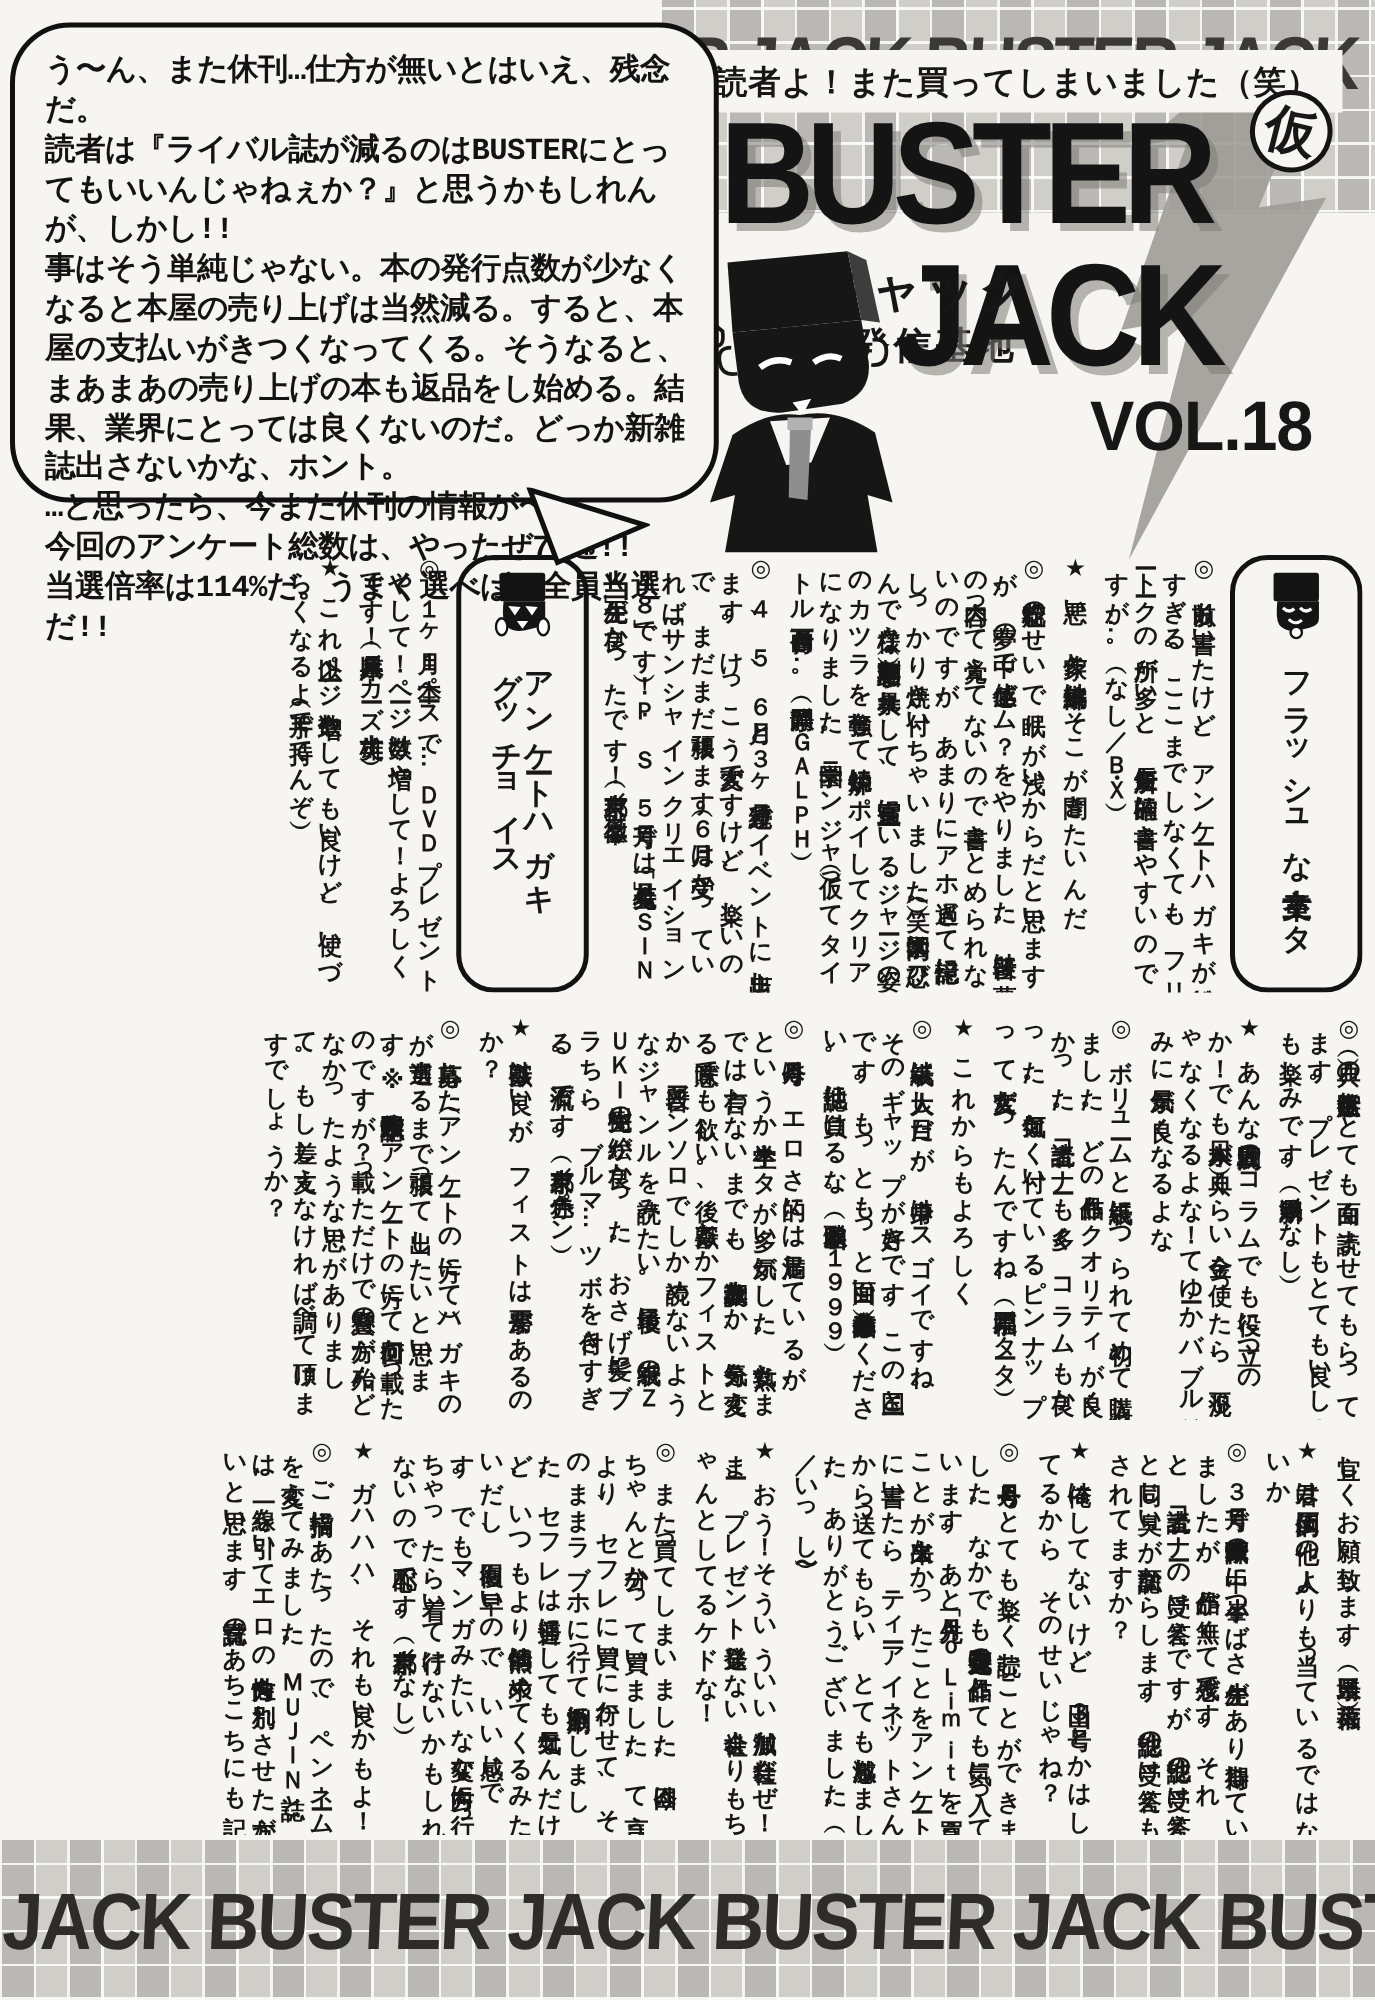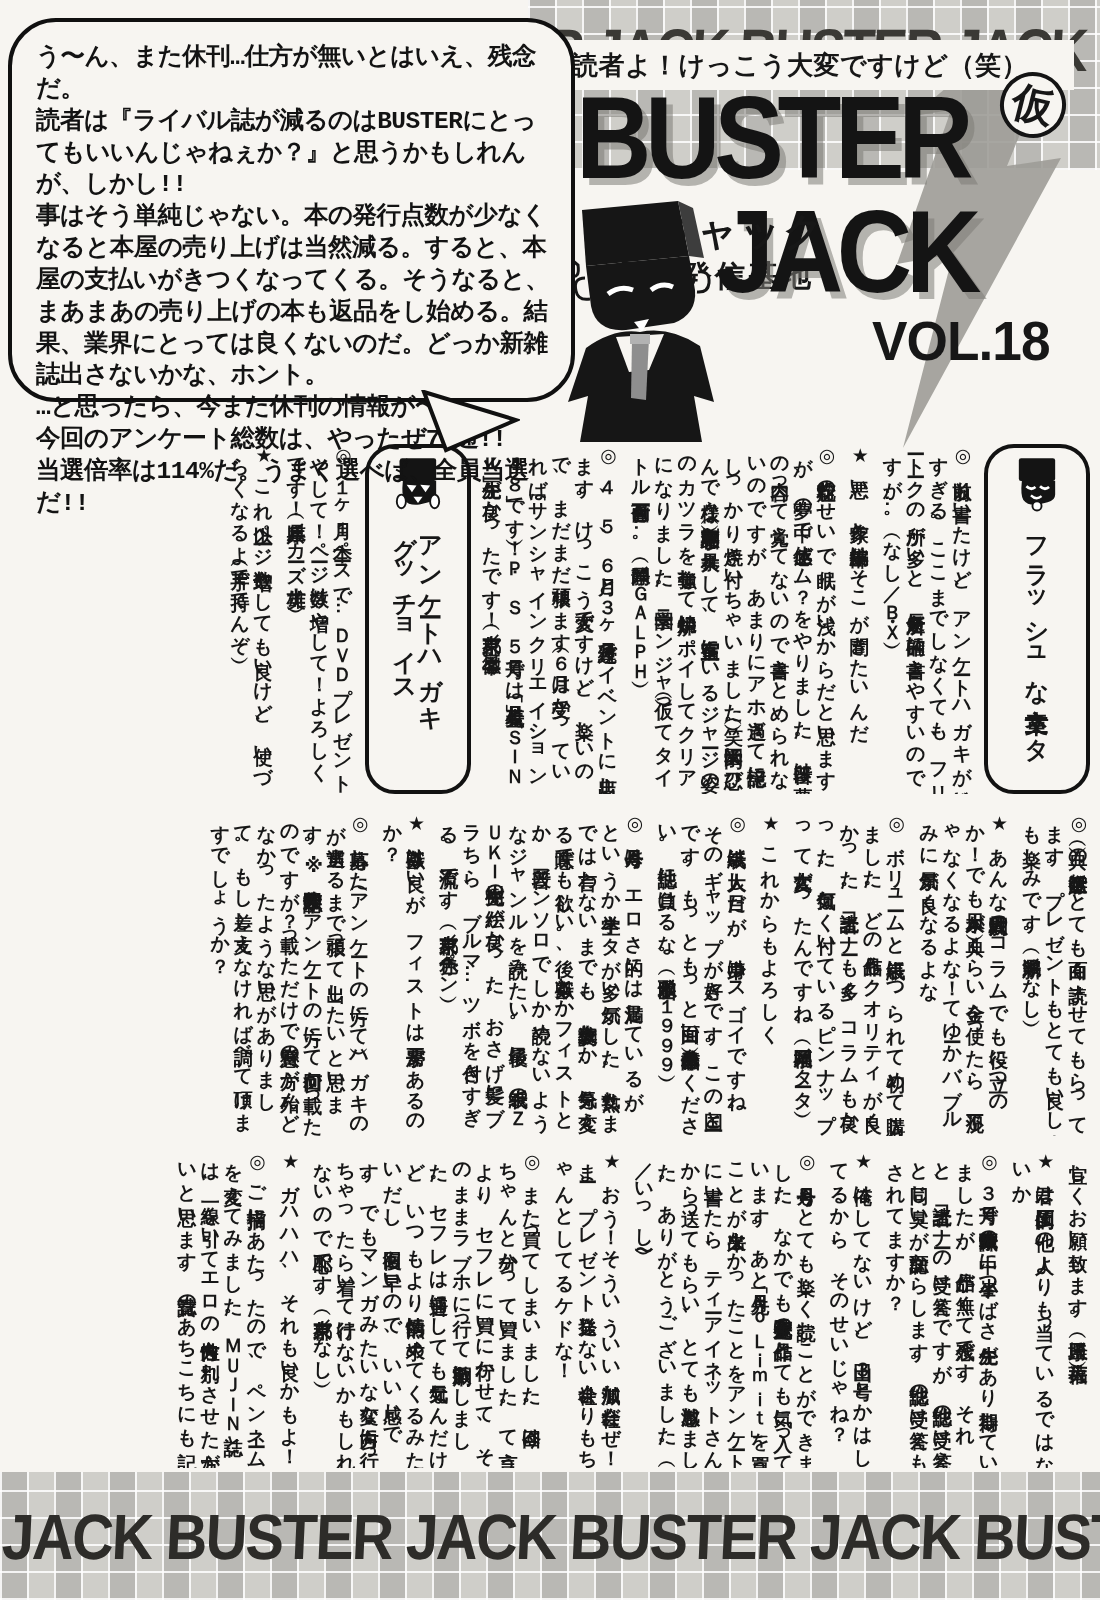--- a/index.html
+++ b/index.html
@@ -95,21 +95,21 @@
 <div class="page">
 
   <div class="grid-bg top-strip">
     <div class="banner-text">ER JACK BUSTER JACK BUST</div>
   </div>
 
   <svg class="bolt" width="230" height="400" viewBox="0 0 230 400">
     <polygon points="148,0 206,10 162,118 216,110 58,400 108,206 52,216 106,62 68,68" fill="#9d9c97" opacity="0.9"></polygon>
   </svg>
 
-  <div class="subtitle">読者よ！けっこう大変ですけど（笑）</div>
+  <div class="subtitle">読者よ！また買ってしまいました（笑）</div>
   <div class="title-line title1">BUSTER</div>
   <div class="title-line title2">JACK</div>
   <div class="kari">仮</div>
   <div class="katakana">ジャック</div>
   <div class="tagline">電波発信基地</div>
   <div class="volume">VOL.18</div>
 
   <svg class="mascot" width="176" height="246" viewBox="0 0 176 246">
     <polygon points="30,14 126,5 137,60 34,70" fill="#161616"></polygon>
     <polygon points="126,5 141,12 152,62 137,60" fill="#3d3d3d"></polygon>

